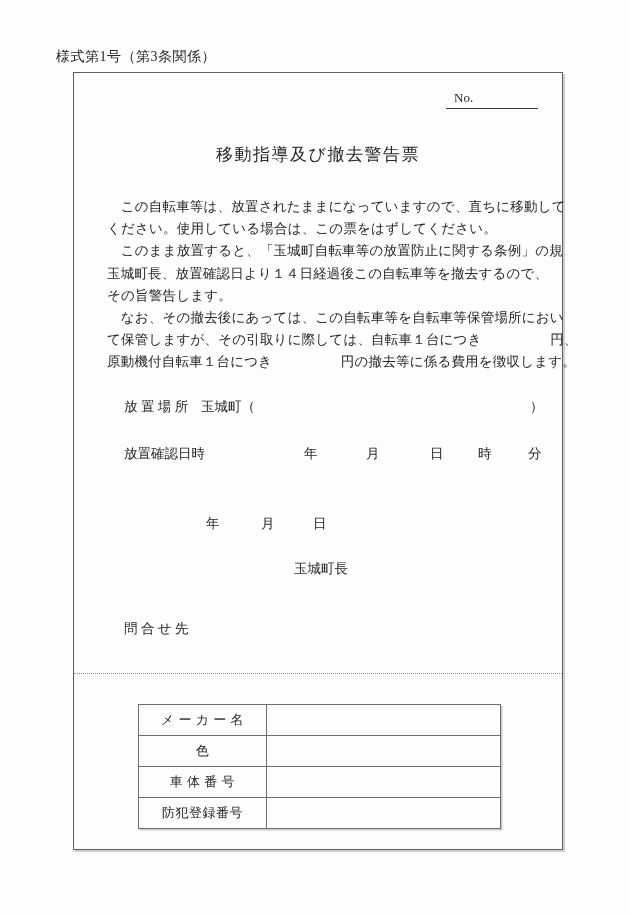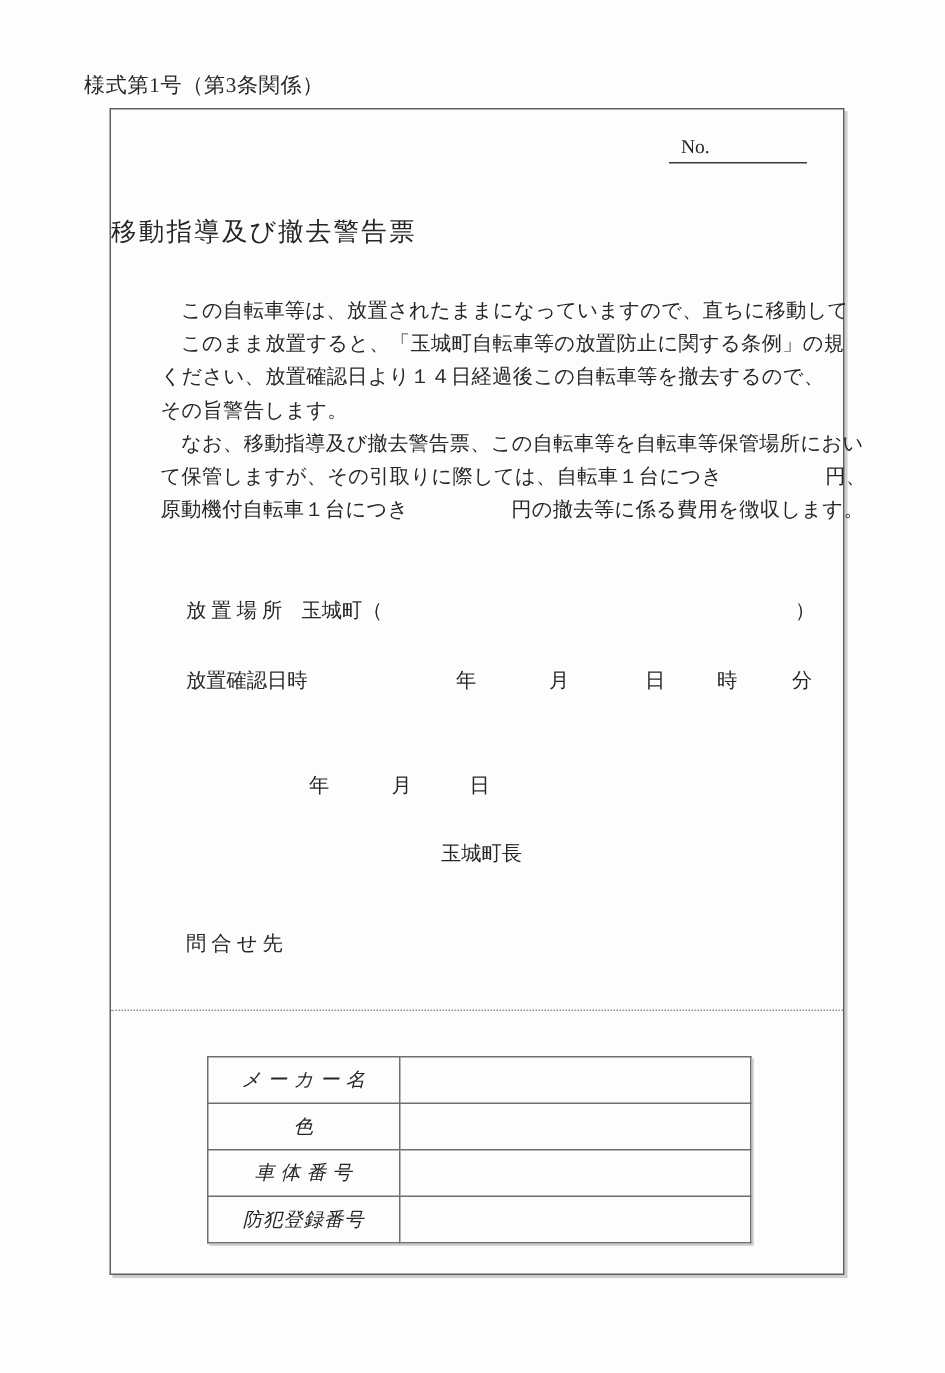--- a/index.html
+++ b/index.html
@@ -26,21 +26,21 @@
 
   .no-line {
     position: absolute; top: 17px; right: 24px;
     width: 92px; height: 19px;
     border-bottom: 1px solid #3a3a3a;
     font-size: 13px; padding-left: 8px;
   }
 
   .title {
     position: absolute; top: 70px; left: 0; right: 0;
-    text-align: left;
+    text-align: center;
     font-size: 17px; font-weight: normal; letter-spacing: 1.5px;
     white-space: pre;
   }
 
   .bodytext {
     position: absolute; top: 123px; left: 20px; right: 20px;
     font-size: 13.5px; line-height: 22.2px; letter-spacing: 0.2px;
   }
   .bodytext .line { white-space: pre; margin-left: 13px; }
 
@@ -61,44 +61,45 @@
   table.bike {
     position: absolute; left: 64px; top: 631px;
     width: 363px; border-collapse: collapse;
     box-shadow: 1.5px 1.5px 0 rgba(170,170,170,0.6);
   }
   table.bike th, table.bike td {
     border: 1px solid #6e6e6e;
     height: 31px;
     font-size: 13px; font-weight: normal;
   }
-  table.bike th { width: 128px; text-align: center; white-space: pre; letter-spacing: 0.5px; font-style: italic; }
+  table.bike th { width: 128px; text-align: center; white-space: pre; letter-spacing: 0.5px; }
   table.bike td { width: 235px; }
 </style>
 </head>
 <body>
 
 <div class="sheet">
 
   <div class="form-label">様式第1号（第3条関係）</div>
 
   <div class="box">
 
     <div class="no-line">
       <span>No.</span>
     </div>
 
     <h1 class="title">移動指導及び撤去警告票</h1>
 
     <div class="bodytext">
       <div class="line">　この自転車等は、放置されたままになっていますので、直ちに移動して</div>
+      <div class="line">ください。使用している場合は、この票をはずしてください。</div>
       <div class="line">　このまま放置すると、「玉城町自転車等の放置防止に関する条例」の規</div>
-      <div class="line">ください、放置確認日より１４日経過後この自転車等を撤去するので、</div>
+      <div class="line">玉城町長、放置確認日より１４日経過後この自転車等を撤去するので、</div>
       <div class="line">その旨警告します。</div>
-      <div class="line">　なお、移動指導及び撤去警告票、この自転車等を自転車等保管場所におい</div>
+      <div class="line">　なお、その撤去後にあっては、この自転車等を自転車等保管場所におい</div>
       <div class="line">て保管しますが、その引取りに際しては、自転車１台につき　　　　　円、</div>
       <div class="line">原動機付自転車１台につき　　　　　円の撤去等に係る費用を徴収します。</div>
     </div>
 
     <div class="abs-row place-row">
       <span style="left:50px">放 置 場 所</span>
       <span style="left:127px">玉城町（</span>
       <span style="left:456px">）</span>
     </div>
 

